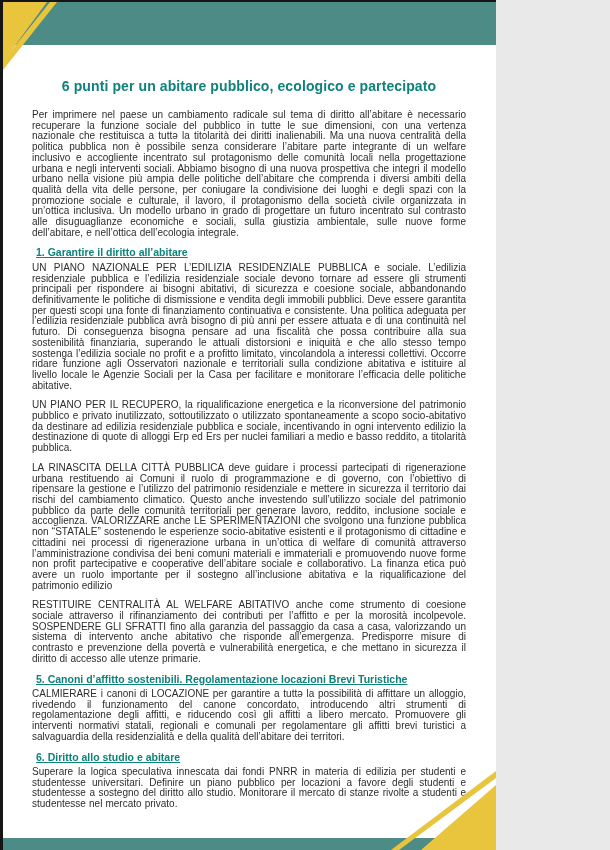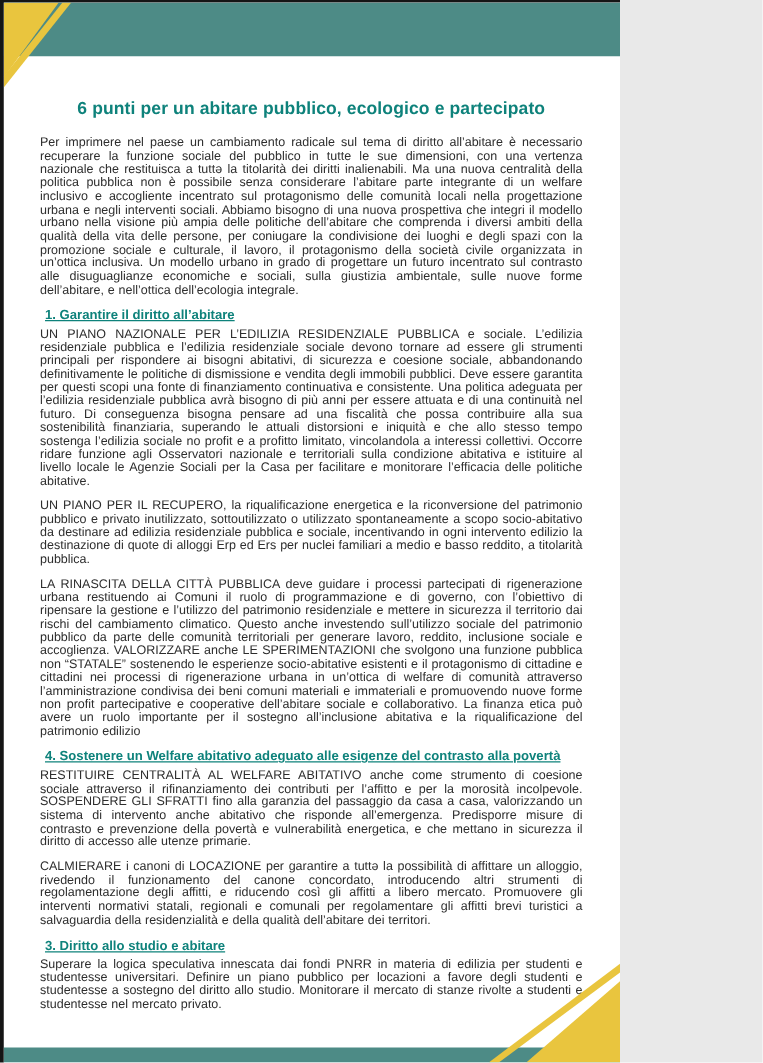--- a/index.html
+++ b/index.html
@@ -82,30 +82,30 @@
 
     <div class="section">
       <p class="body-text">UN PIANO PER IL RECUPERO, la riqualificazione energetica e la riconversione del patrimonio pubblico e privato inutilizzato, sottoutilizzato o utilizzato spontaneamente a scopo socio-abitativo da destinare ad edilizia residenziale pubblica e sociale, incentivando in ogni intervento edilizio la destinazione di quote di alloggi Erp ed Ers per nuclei familiari a medio e basso reddito, a titolarità pubblica.</p>
     </div>
 
     <div class="section">
       <p class="body-text">LA RINASCITA DELLA CITTÀ PUBBLICA deve guidare i processi partecipati di rigenerazione urbana restituendo ai Comuni il ruolo di programmazione e di governo, con l’obiettivo di ripensare la gestione e l’utilizzo del patrimonio residenziale e mettere in sicurezza il territorio dai rischi del cambiamento climatico. Questo anche investendo sull’utilizzo sociale del patrimonio pubblico da parte delle comunità territoriali per generare lavoro, reddito, inclusione sociale e accoglienza. VALORIZZARE anche LE SPERIMENTAZIONI che svolgono una funzione pubblica non “STATALE” sostenendo le esperienze socio-abitative esistenti e il protagonismo di cittadine e cittadini nei processi di rigenerazione urbana in un’ottica di welfare di comunità attraverso l’amministrazione condivisa dei beni comuni materiali e immateriali e promuovendo nuove forme non profit partecipative e cooperative dell’abitare sociale e collaborativo. La finanza etica può avere un ruolo importante per il sostegno all’inclusione abitativa e la riqualificazione del patrimonio edilizio</p>
     </div>
 
     <div class="section">
-      <h2 class="section-heading">4. Sostenere un Welfare abitativo adeguato alle esigenze del contrasto alla povertà</h2>
       <p class="body-text">RESTITUIRE CENTRALITÀ AL WELFARE ABITATIVO anche come strumento di coesione sociale attraverso il rifinanziamento dei contributi per l’affitto e per la morosità incolpevole. SOSPENDERE GLI SFRATTI fino alla garanzia del passaggio da casa a casa, valorizzando un sistema di intervento anche abitativo che risponde all’emergenza. Predisporre misure di contrasto e prevenzione della povertà e vulnerabilità energetica, e che mettano in sicurezza il diritto di accesso alle utenze primarie.</p>
     </div>
 
     <div class="section">
+      <h2 class="section-heading">5. Canoni d’affitto sostenibili. Regolamentazione locazioni Brevi Turistiche</h2>
       <p class="body-text">CALMIERARE i canoni di LOCAZIONE per garantire a tuttə la possibilità di affittare un alloggio, rivedendo il funzionamento del canone concordato, introducendo altri strumenti di regolamentazione degli affitti, e riducendo così gli affitti a libero mercato. Promuovere gli interventi normativi statali, regionali e comunali per regolamentare gli affitti brevi turistici a salvaguardia della residenzialità e della qualità dell’abitare dei territori.</p>
     </div>
 
     <div class="section">
-      <h2 class="section-heading">3. Diritto allo studio e abitare</h2>
+      <h2 class="section-heading">6. Diritto allo studio e abitare</h2>
       <p class="body-text">Superare la logica speculativa innescata dai fondi PNRR in materia di edilizia per studenti e studentesse universitari. Definire un piano pubblico per locazioni a favore degli studenti e studentesse a sostegno del diritto allo studio. Monitorare il mercato di stanze rivolte a studenti e studentesse nel mercato privato.</p>
     </div>
 
   </div>
 
   <div class="bottom-band"></div>
 
   <svg class="corner-br" viewBox="0 0 170 90" width="170" height="90">
     <polygon points="170,25 170,90 95,90" fill="#e9c53e"></polygon>
     <polygon points="170,11 170,18 73,90 65,90" fill="#e9c53e"></polygon>

